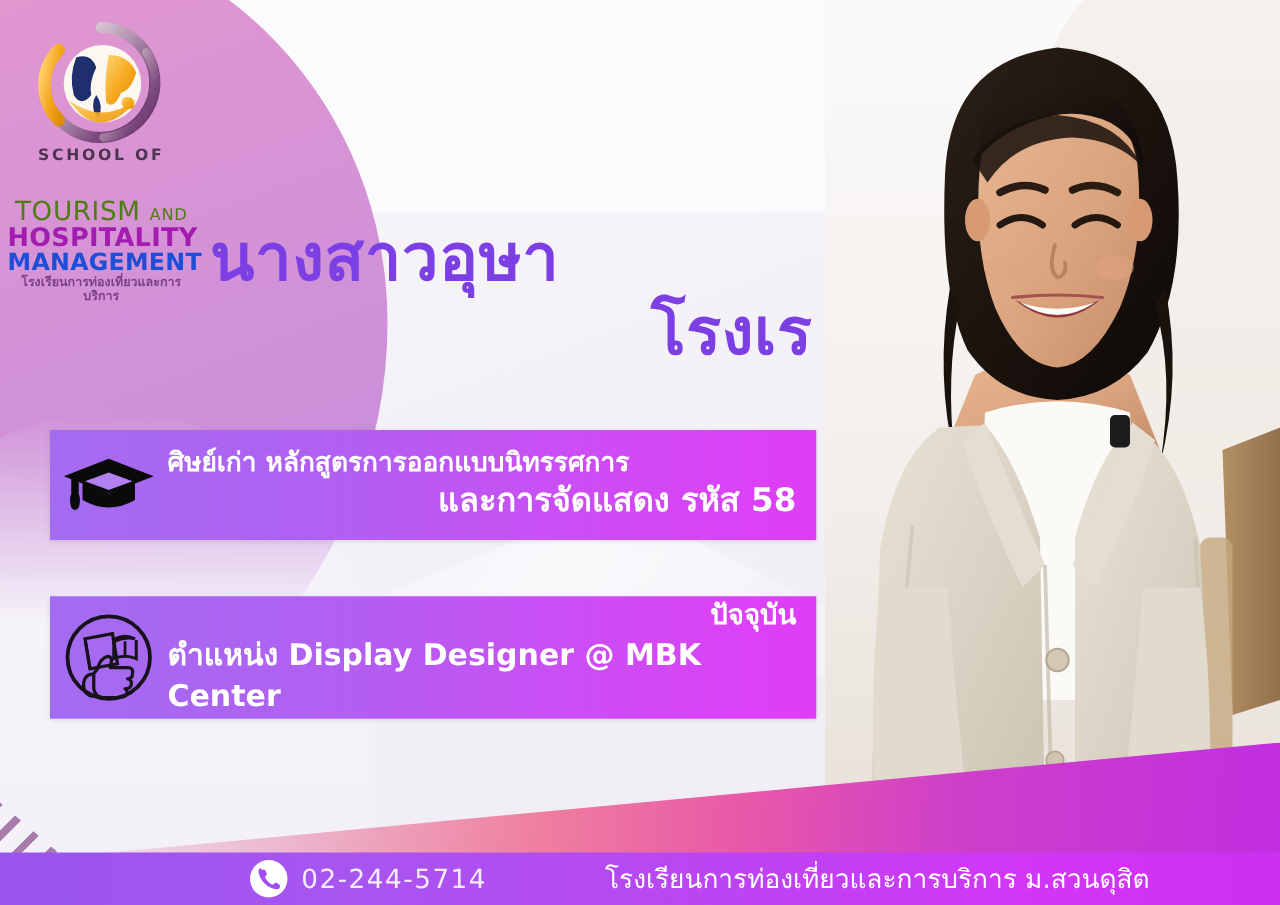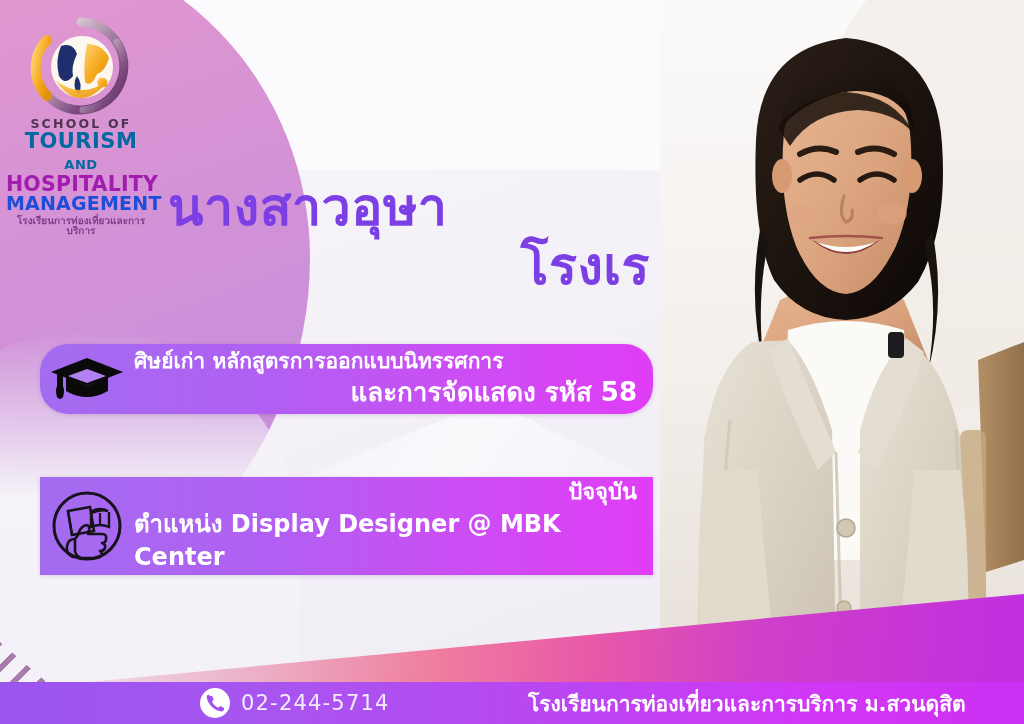--- a/index.html
+++ b/index.html
@@ -104,21 +104,21 @@
   .logo{
     position:absolute;left:6px;top:14px;width:150px;height:170px;
     text-align:center;
   }
   .logo-mark{
     position:relative;width:120px;height:108px;margin:0 auto;
   }
   .logo-mark svg{display:block;width:120px;height:108px;}
   .logo-text{margin-top:-4px;line-height:1.02;}
   .logo-l1{font-size:12.5px;letter-spacing:2.2px;color:#4d3450;font-weight:600;}
-  .logo-l2{font-size:21px;letter-spacing:.5px;color:#0369a1;font-weight:700;}
+  .logo-l2{font-size:21px;letter-spacing:.5px;color:#4d7c0f;font-weight:400;margin-top:28px;}
   .logo-l2 .and{font-size:13px;letter-spacing:.6px;}
   .logo-l3{font-size:20.5px;letter-spacing:.2px;color:#a21caf;font-weight:700;}
   .logo-l4{font-size:19px;letter-spacing:.2px;color:#1d4ed8;font-weight:700;}
   .logo-l5{font-size:10px;color:#7b3f8a;font-weight:600;margin-top:2px;}
 
   
   .name-block{
     position:absolute;left:160px;top:178px;width:500px;
     color:#7b3fe4;
     font-weight:800;
@@ -129,21 +129,21 @@
   .name-l1{text-align:left;padding-left:8px;}
   .name-l2{text-align:right;padding-right:10px;}
 
   
   .banner{
     position:absolute;left:40px;width:613px;
     background:linear-gradient(90deg,#a36cf0 0%,#b15ff2 38%,#cb4ef4 68%,#e03df6 100%);
     display:flex;align-items:center;
     box-shadow:0 1px 4px rgba(80,40,120,.18);
   }
-  .banner-1{top:344px;height:70px;border-radius:28px;}
+  .banner-1{top:344px;height:88px;}
   .banner-2{top:477px;height:98px;}
   .banner-icon{
     flex:0 0 auto;width:94px;display:flex;align-items:center;justify-content:center;
   }
   .banner-icon svg{display:block;}
   .banner-text{
     flex:1 1 auto;color:#ffffff;font-weight:700;
     padding-right:16px;
   }
   .b1-line1{font-size:21px;line-height:1.3;text-align:left;}
@@ -163,22 +163,22 @@
   }
   .phone-circle{
     width:30px;height:30px;border-radius:50%;background:#ffffff;
     display:flex;align-items:center;justify-content:center;flex:0 0 auto;
   }
   .phone-circle svg{display:block;}
   .footer-phone-num{
     color:#f4ecfb;font-size:21px;letter-spacing:1.2px;font-weight:500;
   }
   .footer-school{
-    color:#ffffff;font-size:21px;font-weight:700;
-    position:absolute;left:528px;top:50%;transform:translateY(-50%);
+    color:#ffffff;font-size:21px;font-weight:400;
+    position:absolute;left:484px;top:50%;transform:translateY(-50%);
     white-space:nowrap;
   }
 </style>
 </head>
 <body>
 
 <div class="poster">
 
   <div class="bg-base"></div>
   <div class="bg-topwave"></div>

